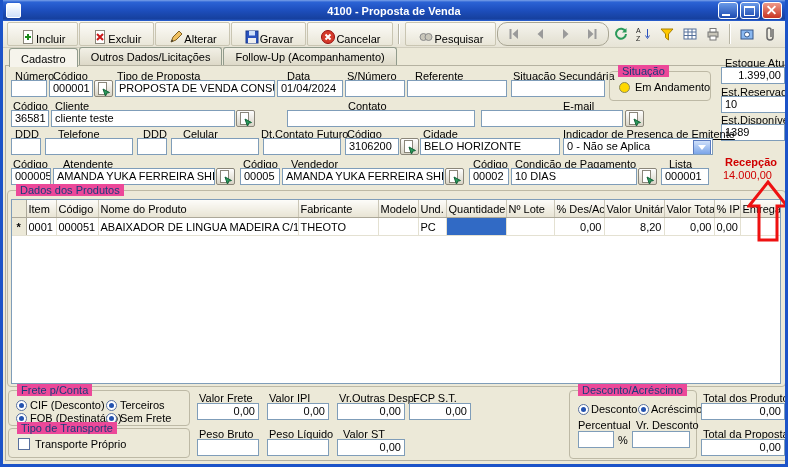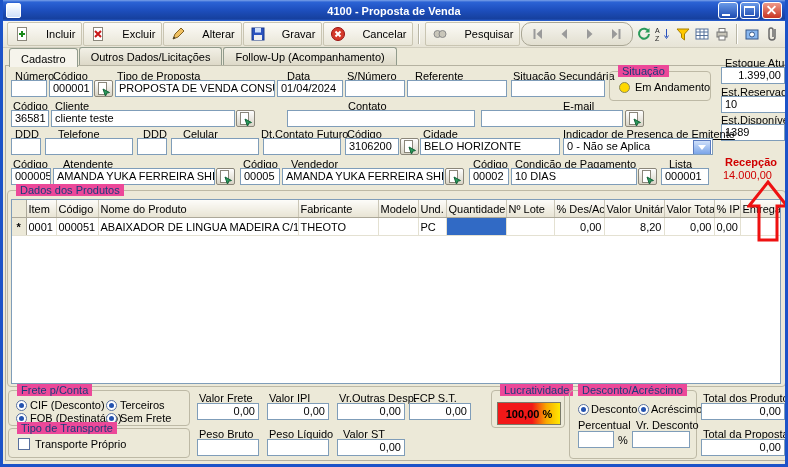--- a/index.html
+++ b/index.html
@@ -13,21 +13,21 @@
   .winbtns{margin-left:auto;display:flex;gap:2px}
   .winbtn{position:relative;width:18px;height:15px;border:1px solid #fff;border-radius:3px;background:linear-gradient(#6a9ae8,#1c4ab0)}
   .winbtn.close{background:linear-gradient(#ee9a8a,#c93421)}
   .winbtn.min::after{content:"";position:absolute;left:3px;bottom:2px;width:8px;height:2px;background:#fff}
   .winbtn.max::after{content:"";position:absolute;left:3px;top:3px;width:9px;height:7px;border:1px solid #fff;border-top-width:2px}
   .winbtn.close::before,.winbtn.close::after{content:"";position:absolute;left:3px;top:6px;width:11px;height:2px;background:#fff}
   .winbtn.close::before{transform:rotate(45deg)}.winbtn.close::after{transform:rotate(-45deg)}
   
   #toolbar{position:absolute;left:0;top:21px;right:0;height:26px;display:flex;align-items:center;padding:0 4px;gap:1px;
     background:linear-gradient(#f7f6f1,#e7e4d6);border-bottom:1px solid #d0cdbd}
-  .tbtn{display:flex;align-items:center;gap:16px;height:22px;padding:0 6px;border:1px solid #c9c5b2;border-radius:2px;background:linear-gradient(#fcfbf7,#e9e6d8);white-space:nowrap}
+  .tbtn{display:flex;align-items:flex-end;gap:0;height:22px;padding:0 12px;border:1px solid #c9c5b2;border-radius:2px;background:linear-gradient(#fcfbf7,#e9e6d8);white-space:nowrap}
   .ibtn{display:flex;align-items:center;justify-content:center;width:24px;height:22px;border:1px solid transparent}
   .sep{width:0;height:20px;border-left:1px solid #b8b5a5;border-right:1px solid #fff;margin:0 4px}
   .navgrp{display:flex;align-items:center;border:1px solid #a9a694;border-radius:10px;padding:0 3px;height:22px;background:linear-gradient(#f5f4ee,#e2dfd0)}
   
   .lbl{position:absolute;white-space:nowrap}
   .u{text-decoration:underline}
   .fld{position:absolute;height:17px;background:#fff;border:1px solid #7f9db9;padding:1px 3px;overflow:hidden;white-space:nowrap;box-sizing:border-box}
   .num{text-align:right}
   .lk{position:absolute;width:19px;height:17px;display:flex;align-items:center;justify-content:center;border:1px solid #8a867a;border-radius:2px;background:linear-gradient(#fefefe,#d8d4c6);box-sizing:border-box}
   .gb{position:absolute;border:1px solid #bdb9a5;border-radius:4px;box-sizing:border-box}
@@ -455,24 +455,20 @@
   <div class="fld num" style="left:334px;top:403px;width:68px">0,00</div>
   <div class="lbl" style="left:410px;top:392px">FCP S.T.</div>
   <div class="fld num" style="left:406px;top:403px;width:62px">0,00</div>
   <div class="lbl" style="left:196px;top:428px">Peso Bruto</div>
   <div class="fld num" style="left:194px;top:439px;width:62px"></div>
   <div class="lbl" style="left:266px;top:428px">Peso Líquido</div>
   <div class="fld num" style="left:264px;top:439px;width:62px"></div>
   <div class="lbl" style="left:340px;top:428px">Valor ST</div>
   <div class="fld num" style="left:334px;top:439px;width:68px">0,00</div>
 
-  <div class="gb" style="left:488px;top:390px;width:74px;height:38px">
-    <div class="cap">Lucratividade</div>
-    <div id="lucr-val">100,00 %</div>
-  </div>
 
   <div class="gb" style="left:566px;top:390px;width:128px;height:69px">
     <div class="cap">Desconto/Acréscimo</div>
     <div class="radio on" style="left:8px;top:13px"></div>
     <div class="lbl" style="left:21px;top:12px">Desconto</div>
     <div class="radio on" style="left:68px;top:13px"></div>
     <div class="lbl" style="left:81px;top:12px">Acréscimo</div>
     <div class="lbl" style="left:8px;top:28px">Percentual</div>
     <div class="lbl" style="left:66px;top:28px">Vr. Desconto</div>
     <div class="fld num" style="left:8px;top:40px;width:36px"></div>

